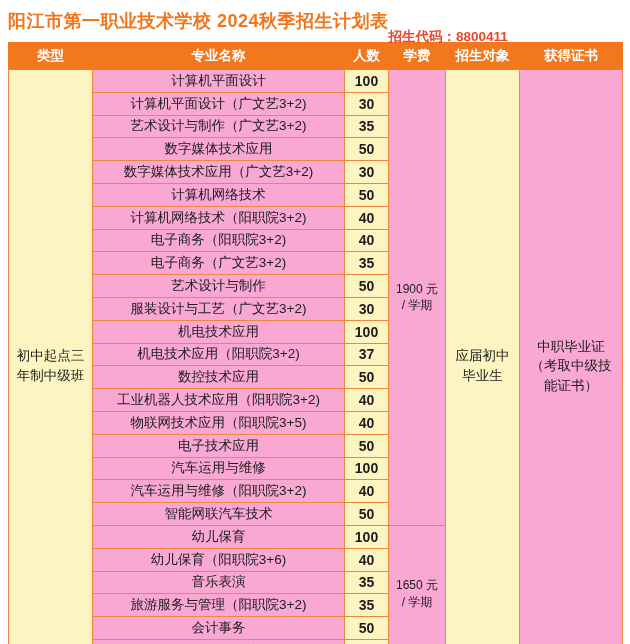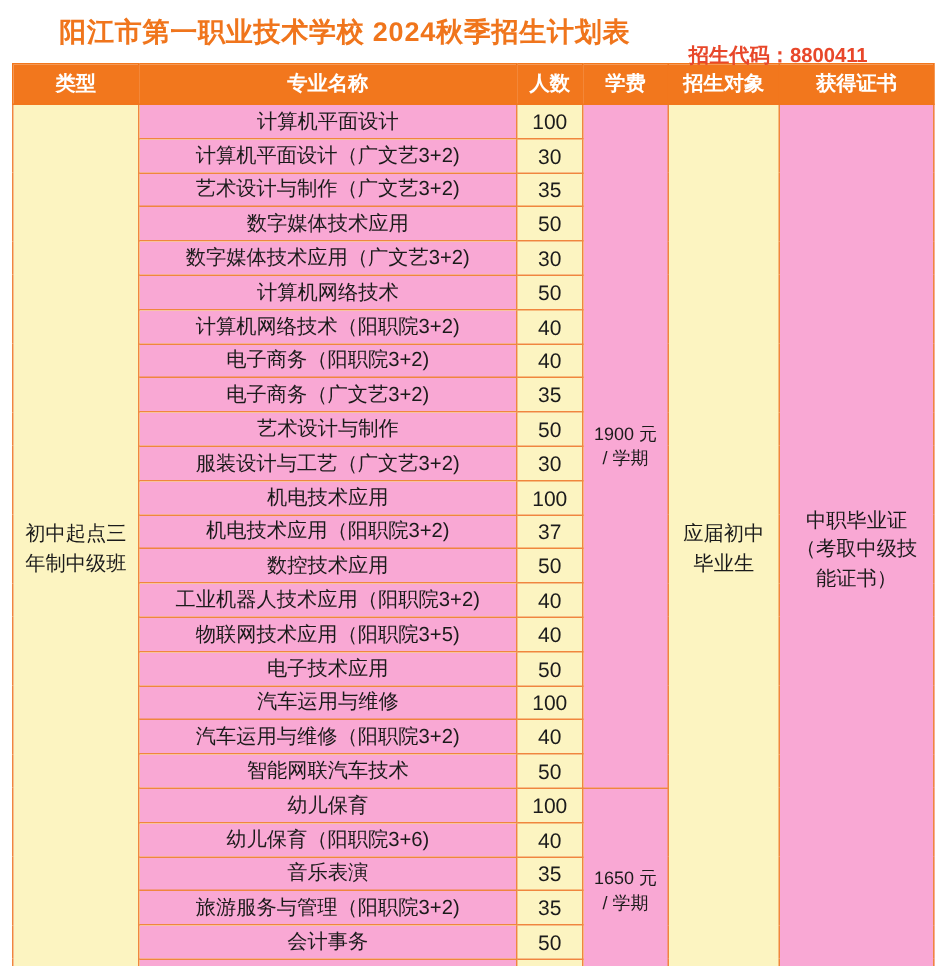--- a/index.html
+++ b/index.html
@@ -13,24 +13,23 @@
     height: 644px;
     overflow: hidden;
   }
   .page {
     padding: 8px 8px 0 8px;
     box-sizing: border-box;
   }
   .title-row {
     display: flex;
     align-items: center;
-    justify-content: center;
+    justify-content: flex-start;
     height: 26px;
     margin-bottom: 8px;
-    gap: 39px;
   }
   .page-title {
     margin: 0;
     font-size: 18px;
     font-weight: 700;
     color: #f0751c;
     letter-spacing: 0.5px;
     white-space: nowrap;
   }
   .code {
@@ -77,21 +76,21 @@
     background: #fcf4c1;
   }
   tbody td.major {
     font-size: 13.5px;
     font-weight: 500;
     white-space: nowrap;
     overflow: hidden;
   }
   tbody td.count {
     font-size: 14px;
-    font-weight: 400;
+    font-weight: 700;
   }
   tbody td.type {
     font-size: 13.5px;
     font-weight: 500;
     padding: 0 6px;
     line-height: 1.45;
   }
   tbody td.target {
     font-size: 13.5px;
     font-weight: 500;

